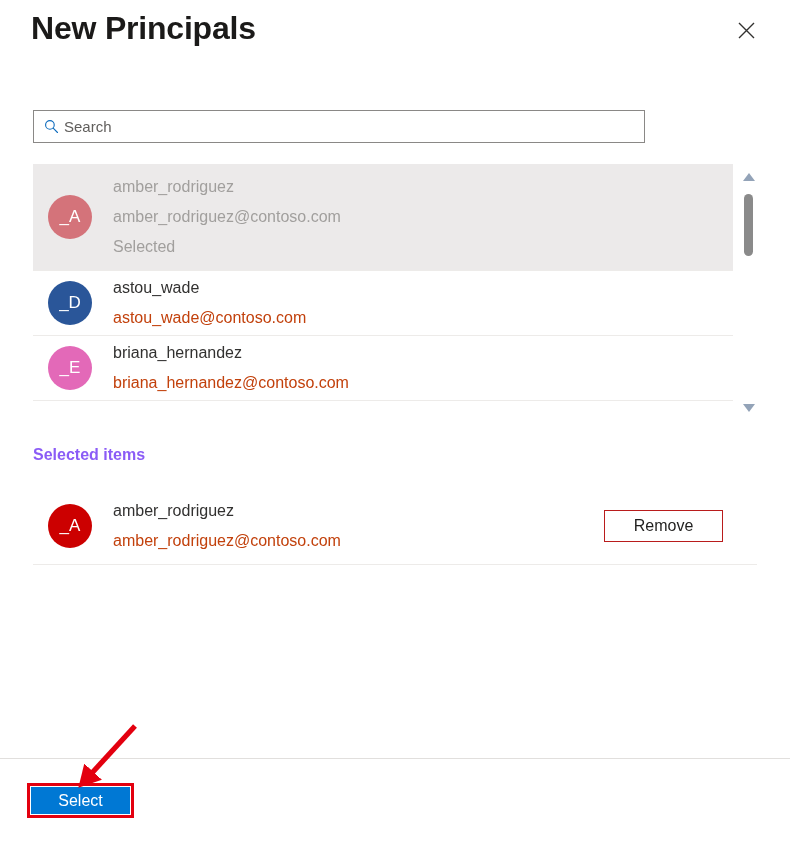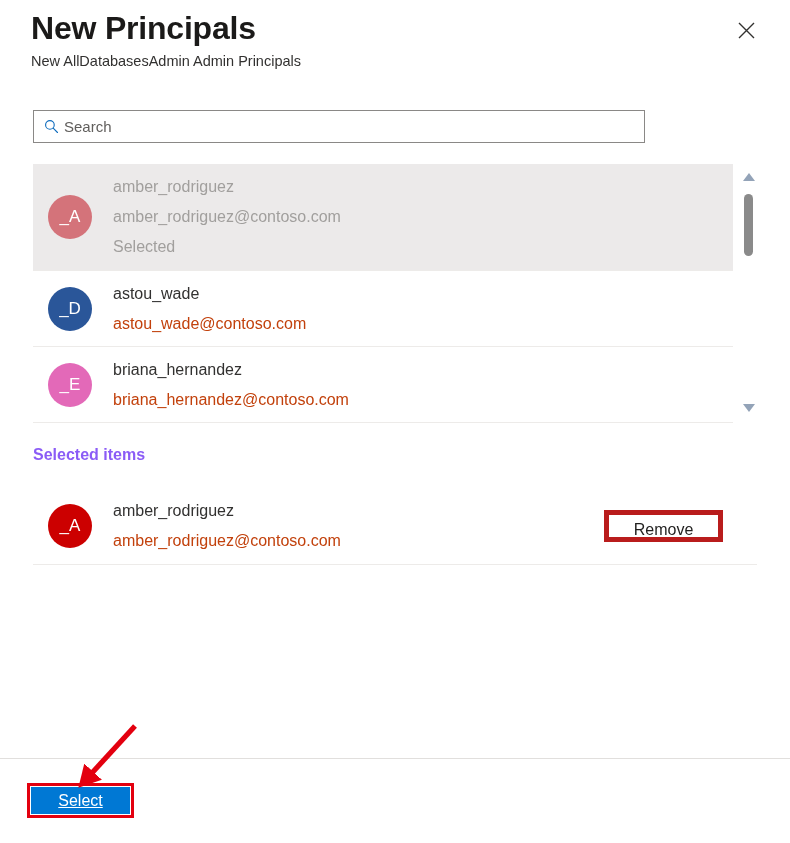--- a/index.html
+++ b/index.html
@@ -124,21 +124,21 @@
     position: relative;
     box-sizing: border-box;
     display: flex;
     align-items: center;
     padding-left: 15px;
     border-bottom: 1px solid #edebe9;
     background: #ffffff;
     cursor: pointer;
   }
   .list-row.row-tall { height: 107px; }
-  .list-row.row-std  { height: 76px; }
+  .list-row.row-std  { height: 65px; }
   .list-row.disabled {
     background: #eceaea;
     cursor: default;
   }
   .avatar {
     width: 44px;
     height: 44px;
     min-width: 44px;
     border-radius: 50%;
     color: #ffffff;
@@ -255,21 +255,21 @@
     flex-direction: column;
     justify-content: center;
     flex: 1;
   }
   .remove-btn {
     margin-right: 34px;
     min-width: 119px;
     height: 32px;
     box-sizing: border-box;
     background: #ffffff;
-    border: 5px solid #b91c1c;
+    border: 1px solid #b91c1c;
     color: #201f1e;
     font-family: "Liberation Sans", sans-serif;
     font-size: 16px;
     line-height: 30px;
     cursor: pointer;
     padding: 0 12px;
   }
 
   
   .footer-divider {
@@ -297,39 +297,37 @@
     height: 27px;
     background: #0078d4;
     color: #ffffff;
     border: none;
     font-family: "Liberation Sans", sans-serif;
     font-size: 16px;
     font-weight: 400;
     cursor: pointer;
     padding: 0;
     line-height: 27px;
-    text-decoration: underline;
   }
   .arrow-annotation {
     position: absolute;
     left: 60px;
     top: 712px;
     width: 100px;
     height: 85px;
     pointer-events: none;
   }
 </style>
 </head>
 <body>
 
 <div class="panel">
 
   <div class="header">
     <div class="title">New Principals</div>
-    <div class="subtitle">New AllDatabasesAdmin Admin Principals</div>
     <button class="close-btn">
       <span>
         <svg width="17" height="17" viewBox="0 0 17 17">
           <path d="M1,1 L16,16 M16,1 L1,16" stroke="#323130" stroke-width="1.4" fill="none"></path>
         </svg>
       </span>
     </button>
   </div>
 
   <div class="search-wrap">

